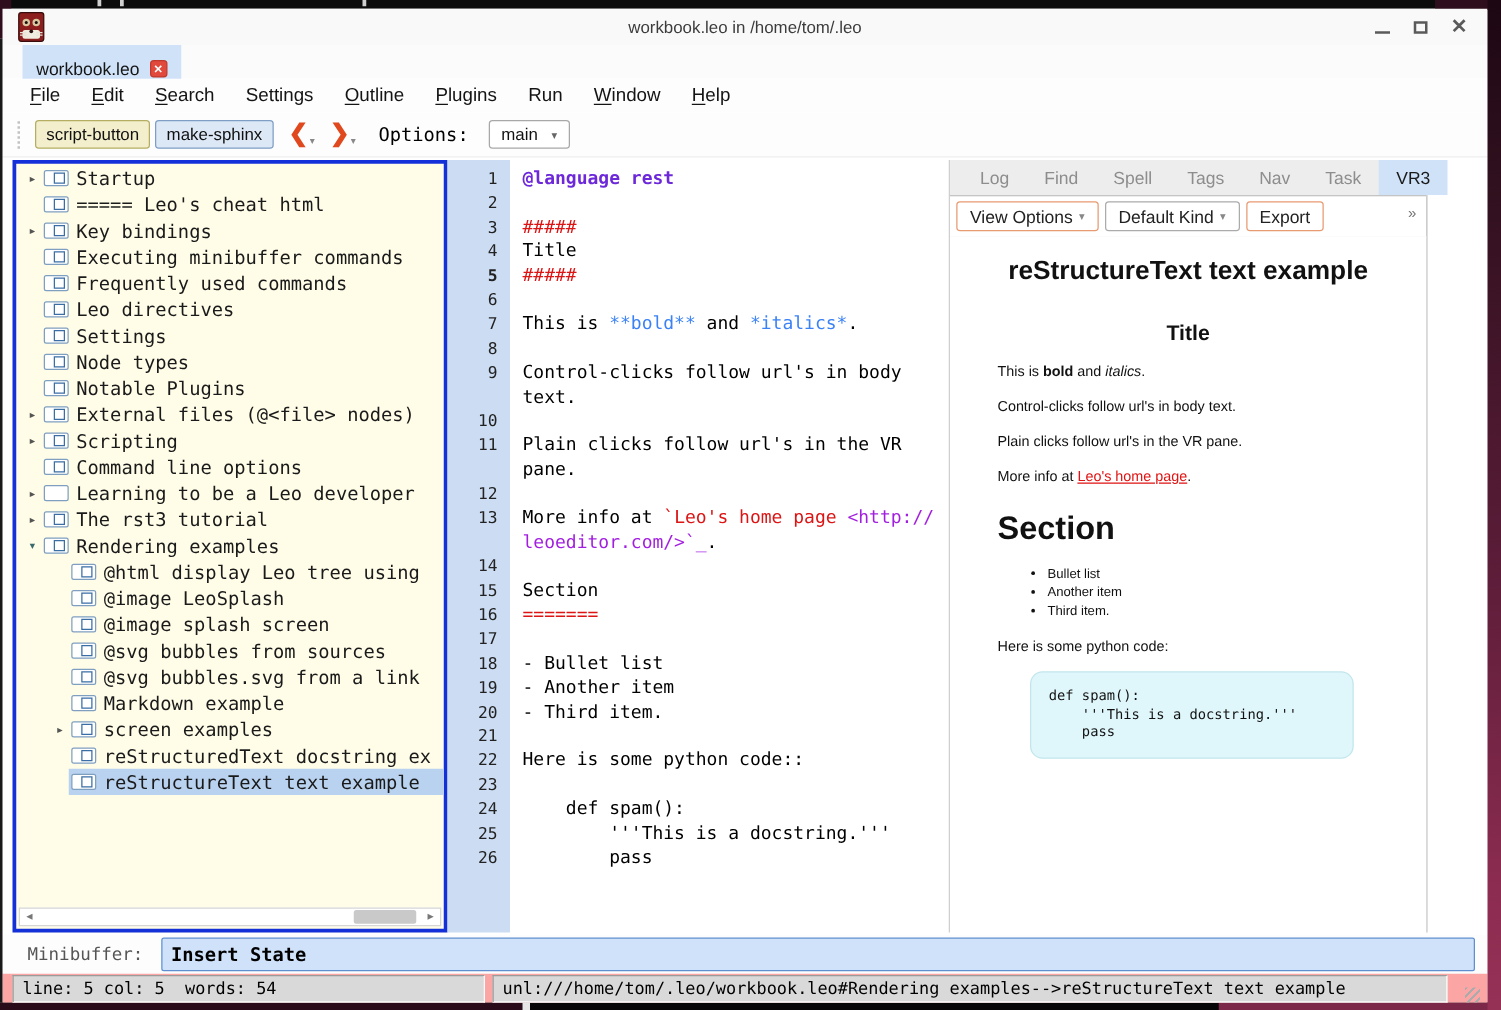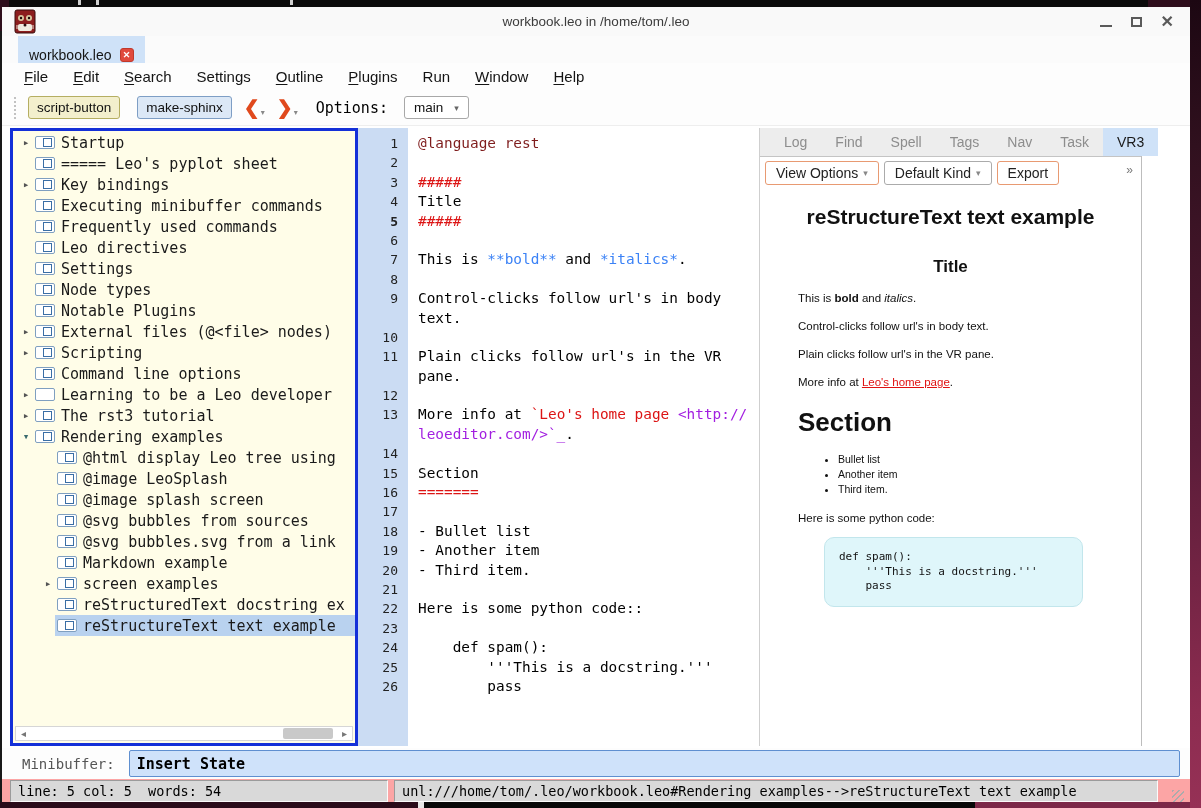--- a/index.html
+++ b/index.html
@@ -41,21 +41,21 @@
   .menubar{left:2px;top:63px;width:1188px;height:27px;background:#fdfdfd;display:flex;
       align-items:center;padding-left:22px;gap:25px;font-size:15px;color:#141414;box-sizing:border-box;}
   .menu-item u{text-underline-offset:2px;}
 
   
   .toolbar{left:2px;top:90px;width:1188px;height:36px;background:#fdfdfd;display:flex;
       align-items:center;border-bottom:1px solid #eee;box-sizing:border-box;}
   .grip{margin-left:12px;width:4px;height:22px;border-left:2px dotted #c2c2c2;}
   .tb-btn{border-radius:3px;padding:3px 8px;font-size:13.5px;margin-left:8px;}
   .tb-cream{background:#f3efcd;border:1px solid #b5ae62;}
-  .tb-blue{background:#dce8f6;border:1px solid #7e9ec5;margin-left:17px;}
+  .tb-blue{background:#dce8f6;border:1px solid #7e9ec5;margin-left:4px;}
   .nav-ch{margin-left:12px;display:flex;align-items:flex-end;cursor:default;}
   .nav-ch .g{color:#e0491d;font-size:19px;font-weight:bold;line-height:22px;}
   .nav-ch .c{font-size:8px;color:#888;margin-left:1px;line-height:12px;}
   .chapters{margin-left:18px;font-family:"DejaVu Sans Mono",monospace;font-size:15px;color:#000;}
   .chap-select{margin-left:16px;border:1px solid #a8a8a8;border-radius:3px;background:#fff;
       padding:3px 9px;font-size:13.5px;display:flex;align-items:center;gap:11px;}
   .chap-select .c{font-size:9px;color:#666;}
 
   
   .tree-pane{left:10px;top:128px;width:348px;height:618px;background:#fffde8;
@@ -81,21 +81,21 @@
   
   .gutter-strip{left:358px;top:128px;width:50px;height:618px;background:#cbdcf3;}
   .body-pane{left:408px;top:128px;width:393px;height:618px;background:#fff;}
   .editor-rows{left:364px;top:134px;width:437px;}
   .ed-row{display:flex;height:19.4px;line-height:19.4px;white-space:pre;
       font-family:"DejaVu Sans Mono",monospace;font-size:14.4px;}
   .ed-num{flex:none;width:44px;box-sizing:border-box;padding-right:10px;text-align:right;
       font-size:13px;color:#222;}
   .ed-num.cur{font-weight:bold;}
   .ed-code{margin-left:10px;}
-  .sg-k{color:#000;} .sg-g{color:#7f1d1d;} .sg-r{color:#dc1414;}
+  .sg-k{color:#000;} .sg-g{color:#6d28d9;font-weight:bold;} .sg-r{color:#dc1414;}
   .sg-b{color:#3b82f6;} .sg-p{color:#a21fe0;}
 
   
   .vr-pane{left:759px;top:128px;width:383px;height:618px;background:#fff;
       border-left:1px solid #cfcfcf;border-right:1px solid #bdbdbd;box-sizing:border-box;}
   .vr-tabs{height:28px;background:#ededed;border-bottom:1px solid #c4c4c4;display:flex;
       align-items:stretch;font-size:14px;color:#8d8d8d;padding-left:10px;}
   .vr-tab{padding:0 14px;display:flex;align-items:center;}
   .vr-tab.active{background:#cfe2f8;color:#1a1a1a;}
   .vr-toolbar{height:32px;display:flex;align-items:center;padding-left:5px;gap:5px;
@@ -218,21 +218,21 @@
             <span class="tr-label">Startup</span>
           </span>
         </div>
         <div class="tree-row">
           <span class="tr-ind" style="width: 6px;"></span>
           <span class="tr-arrow"></span>
           <span class="tr-content">
             <span class="node-icon">
               <span class="sq"></span>
             </span>
-            <span class="tr-label">===== Leo's pyplot sheet</span>
+            <span class="tr-label">===== Leo's cheat html</span>
           </span>
         </div>
         <div class="tree-row">
           <span class="tr-ind" style="width: 6px;"></span>
           <span class="tr-arrow">▸</span>
           <span class="tr-content">
             <span class="node-icon">
               <span class="sq"></span>
             </span>
             <span class="tr-label">Key bindings</span>

